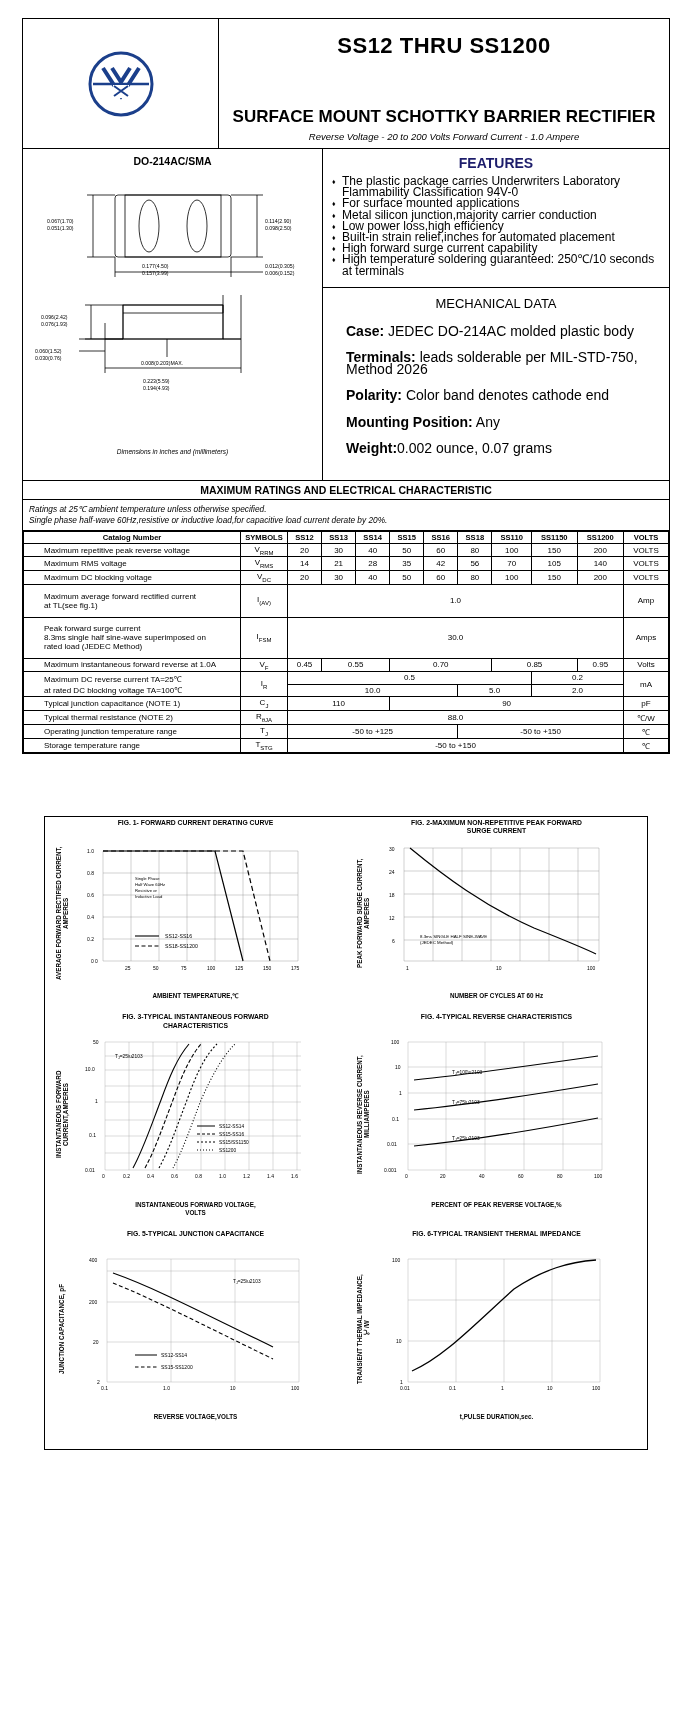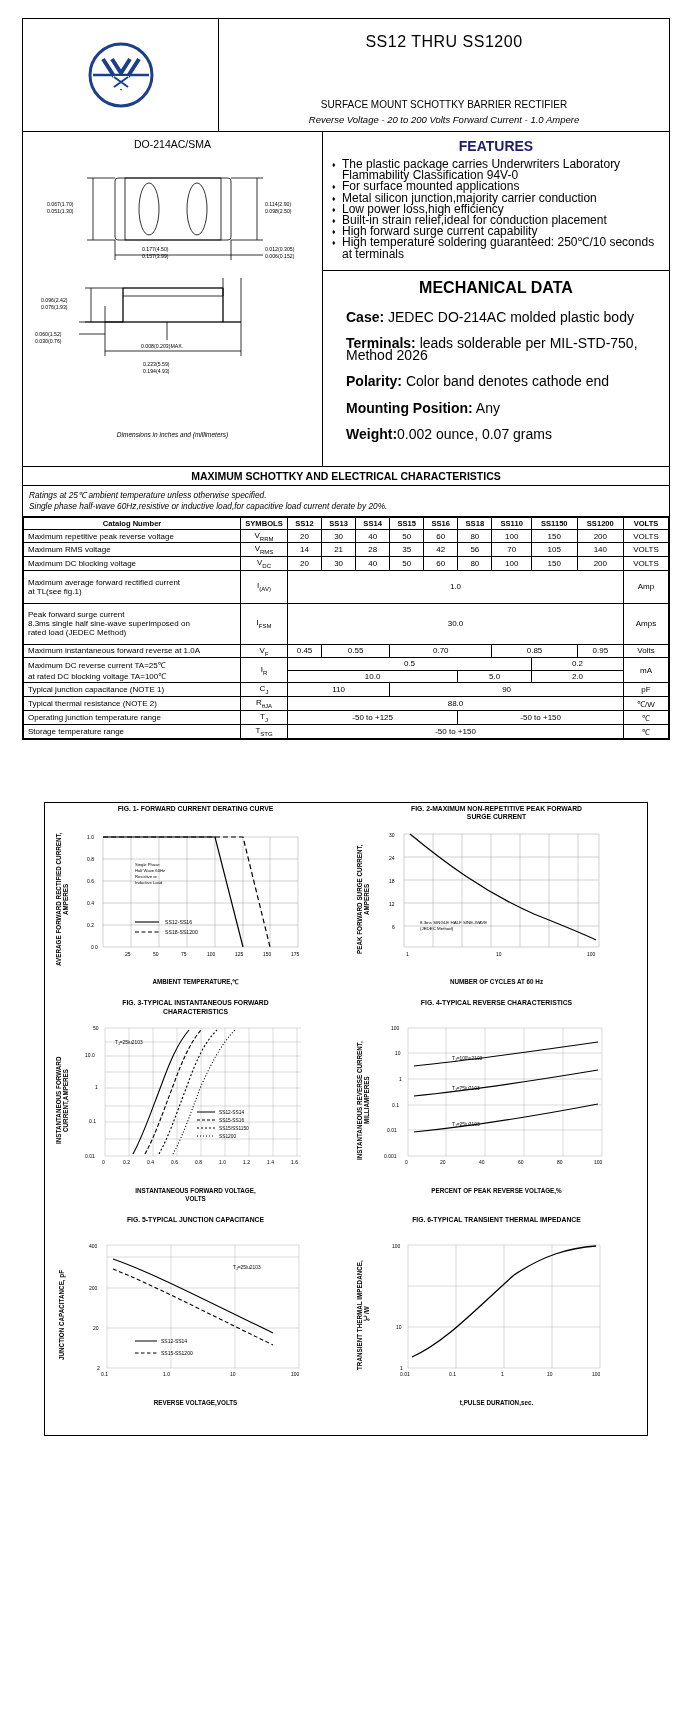--- a/index.html
+++ b/index.html
@@ -6,45 +6,45 @@
   body{width:694px;font-family:"Liberation Sans", sans-serif;color:#000;}
   .page{width:694px;position:relative;}
   .sheet{border:1px solid #000;margin:18px 22px 0 22px;width:648px;box-sizing:border-box;}
 
   
   .hdr{display:flex;border-bottom:1px solid #000;}
   .hdr-logo{width:195px;border-right:1px solid #000;display:flex;align-items:center;justify-content:center;padding:8px 0;}
   .hdr-txt{flex:1;text-align:center;padding:8px 6px 6px 6px;}
   .logo-wrap{position:relative;width:72px;height:72px;}
   .logo-wrap svg{display:block;}
-  .title-main{font-size:16px;font-weight:normal;letter-spacing:.5px;margin:6px 0 10px 0;}
-  .title-sub{font-size:10px;font-weight:normal;margin-bottom:4px;margin-top:48px;}
+  .title-main{font-size:22px;font-weight:bold;letter-spacing:.5px;margin:6px 0 10px 0;}
+  .title-sub{font-size:17px;font-weight:bold;margin-bottom:4px;margin-top:48px;}
   .title-sub2{font-size:9.5px;font-style:italic;}
 
   
   .top{display:flex;border-bottom:1px solid #000;}
   .pkg{width:300px;border-right:1px solid #000;box-sizing:border-box;padding:6px 4px 4px 4px;}
-  .pkg-title{text-align:center;font-size:10.5px;font-weight:normal;margin-bottom:6px;}
+  .pkg-title{text-align:center;font-size:10.5px;font-weight:bold;margin-bottom:6px;}
   .pkg-note{text-align:center;font-size:6.5px;font-style:italic;margin-top:6px;}
   .feat{flex:1;box-sizing:border-box;}
   .feat-box{padding:6px 8px 10px 8px;border-bottom:1px solid #000;}
   .feat-title{text-align:center;font-size:14px;font-weight:bold;color:#1d1d6b;margin-bottom:5px;}
   .feat ul{margin:0;padding:0;list-style:none;}
   .feat li{font-size:12px;line-height:11.2px;padding-left:11px;position:relative;}
   .feat li:before{content:"\2666";position:absolute;left:1px;top:0;font-size:7px;color:#000;}
   .mech{padding:8px 8px 10px 8px;}
-  .mech-title{text-align:center;font-size:16px;font-weight:bold;margin-bottom:6px;}
+  .mech-title{text-align:center;font-size:13px;font-weight:normal;margin-bottom:6px;}
   .mech p{margin:15px;font-size:14px;line-height:11.5px;}
 
   
   .sec-title{text-align:center;font-weight:bold;font-size:10.5px;padding:3px 0;border-bottom:1px solid #000;}
   .cond{padding:4px 6px 4px 6px;font-size:8.3px;line-height:11px;border-bottom:1px solid #000;font-style:italic;}
   table.rt{border-collapse:collapse;width:100%;font-size:8px;}
   table.rt td,table.rt th{border:1px solid #000;padding:1px 2px;text-align:center;vertical-align:middle;}
-  table.rt td.l{text-align:left;padding-left:4px;}
+  table.rt td.l{text-align:left;padding-left:20px;}
   .sym{font-size:8px;}
   .sym sub{font-size:6px;}
   .hrow td{font-weight:bold;font-size:7.6px;}
   .note{font-size:8.3px;padding:5px 6px 14px 6px;line-height:11.5px;}
 
   
   .curve-sheet{border:1px solid #000;margin:62px 22px 30px 44px;width:604px;box-sizing:border-box;padding-bottom:16px;}
   .curve-title{text-align:center;font-weight:bold;font-size:11.5px;padding:10px 0 12px 0;}
   .grid2{display:flex;flex-wrap:wrap;}
   .cell{width:50%;box-sizing:border-box;padding:2px 6px 12px 6px;}
@@ -151,37 +151,37 @@
       </div>
 
       <div class="feat">
         <div class="feat-box">
           <div class="feat-title">FEATURES</div>
           <ul>
             <li>The plastic package carries Underwriters Laboratory Flammability Classification 94V-0</li>
             <li>For surface mounted applications</li>
             <li>Metal silicon junction,majority carrier conduction</li>
             <li>Low power loss,high efficiency</li>
-            <li>Built-in strain relief,ideal for conduction placement</li>
+            <li>Built-in strain relief,inches for automated placement</li>
             <li>High forward surge current capability</li>
             <li>High temperature soldering guaranteed: 250℃/10 seconds at terminals</li>
           </ul>
         </div>
         <div class="mech">
           <div class="mech-title">MECHANICAL DATA</div>
           <p><b>Case:</b><span> JEDEC DO-214AC molded plastic body</span></p>
           <p><b>Terminals:</b><span> leads solderable per MIL-STD-750, Method 2026</span></p>
           <p><b>Polarity:</b><span> Color band denotes cathode end</span></p>
           <p><b>Mounting Position:</b><span> Any</span></p>
           <p><b>Weight:</b><span>0.002 ounce, 0.07 grams</span></p>
         </div>
       </div>
     </div>
 
-    <div class="sec-title">MAXIMUM SCHOTTKY AND ELECTRICAL CHARACTERISTICS</div>
+    <div class="sec-title">MAXIMUM RATINGS AND ELECTRICAL CHARACTERISTIC</div>
     <div class="cond" style="white-space:pre-line">Ratings at 25℃ ambient temperature unless otherwise specified.
 Single phase half-wave 60Hz,resistive or inductive load,for capacitive load current derate by 20%.</div>
 
     <table class="rt">
       <tbody>
           <tr class="hrow">
         <td style="width:212px">Catalog   Number</td>
         <td style="width:42px">SYMBOLS</td>
         <td>SS12</td>
         <td>SS13</td>

